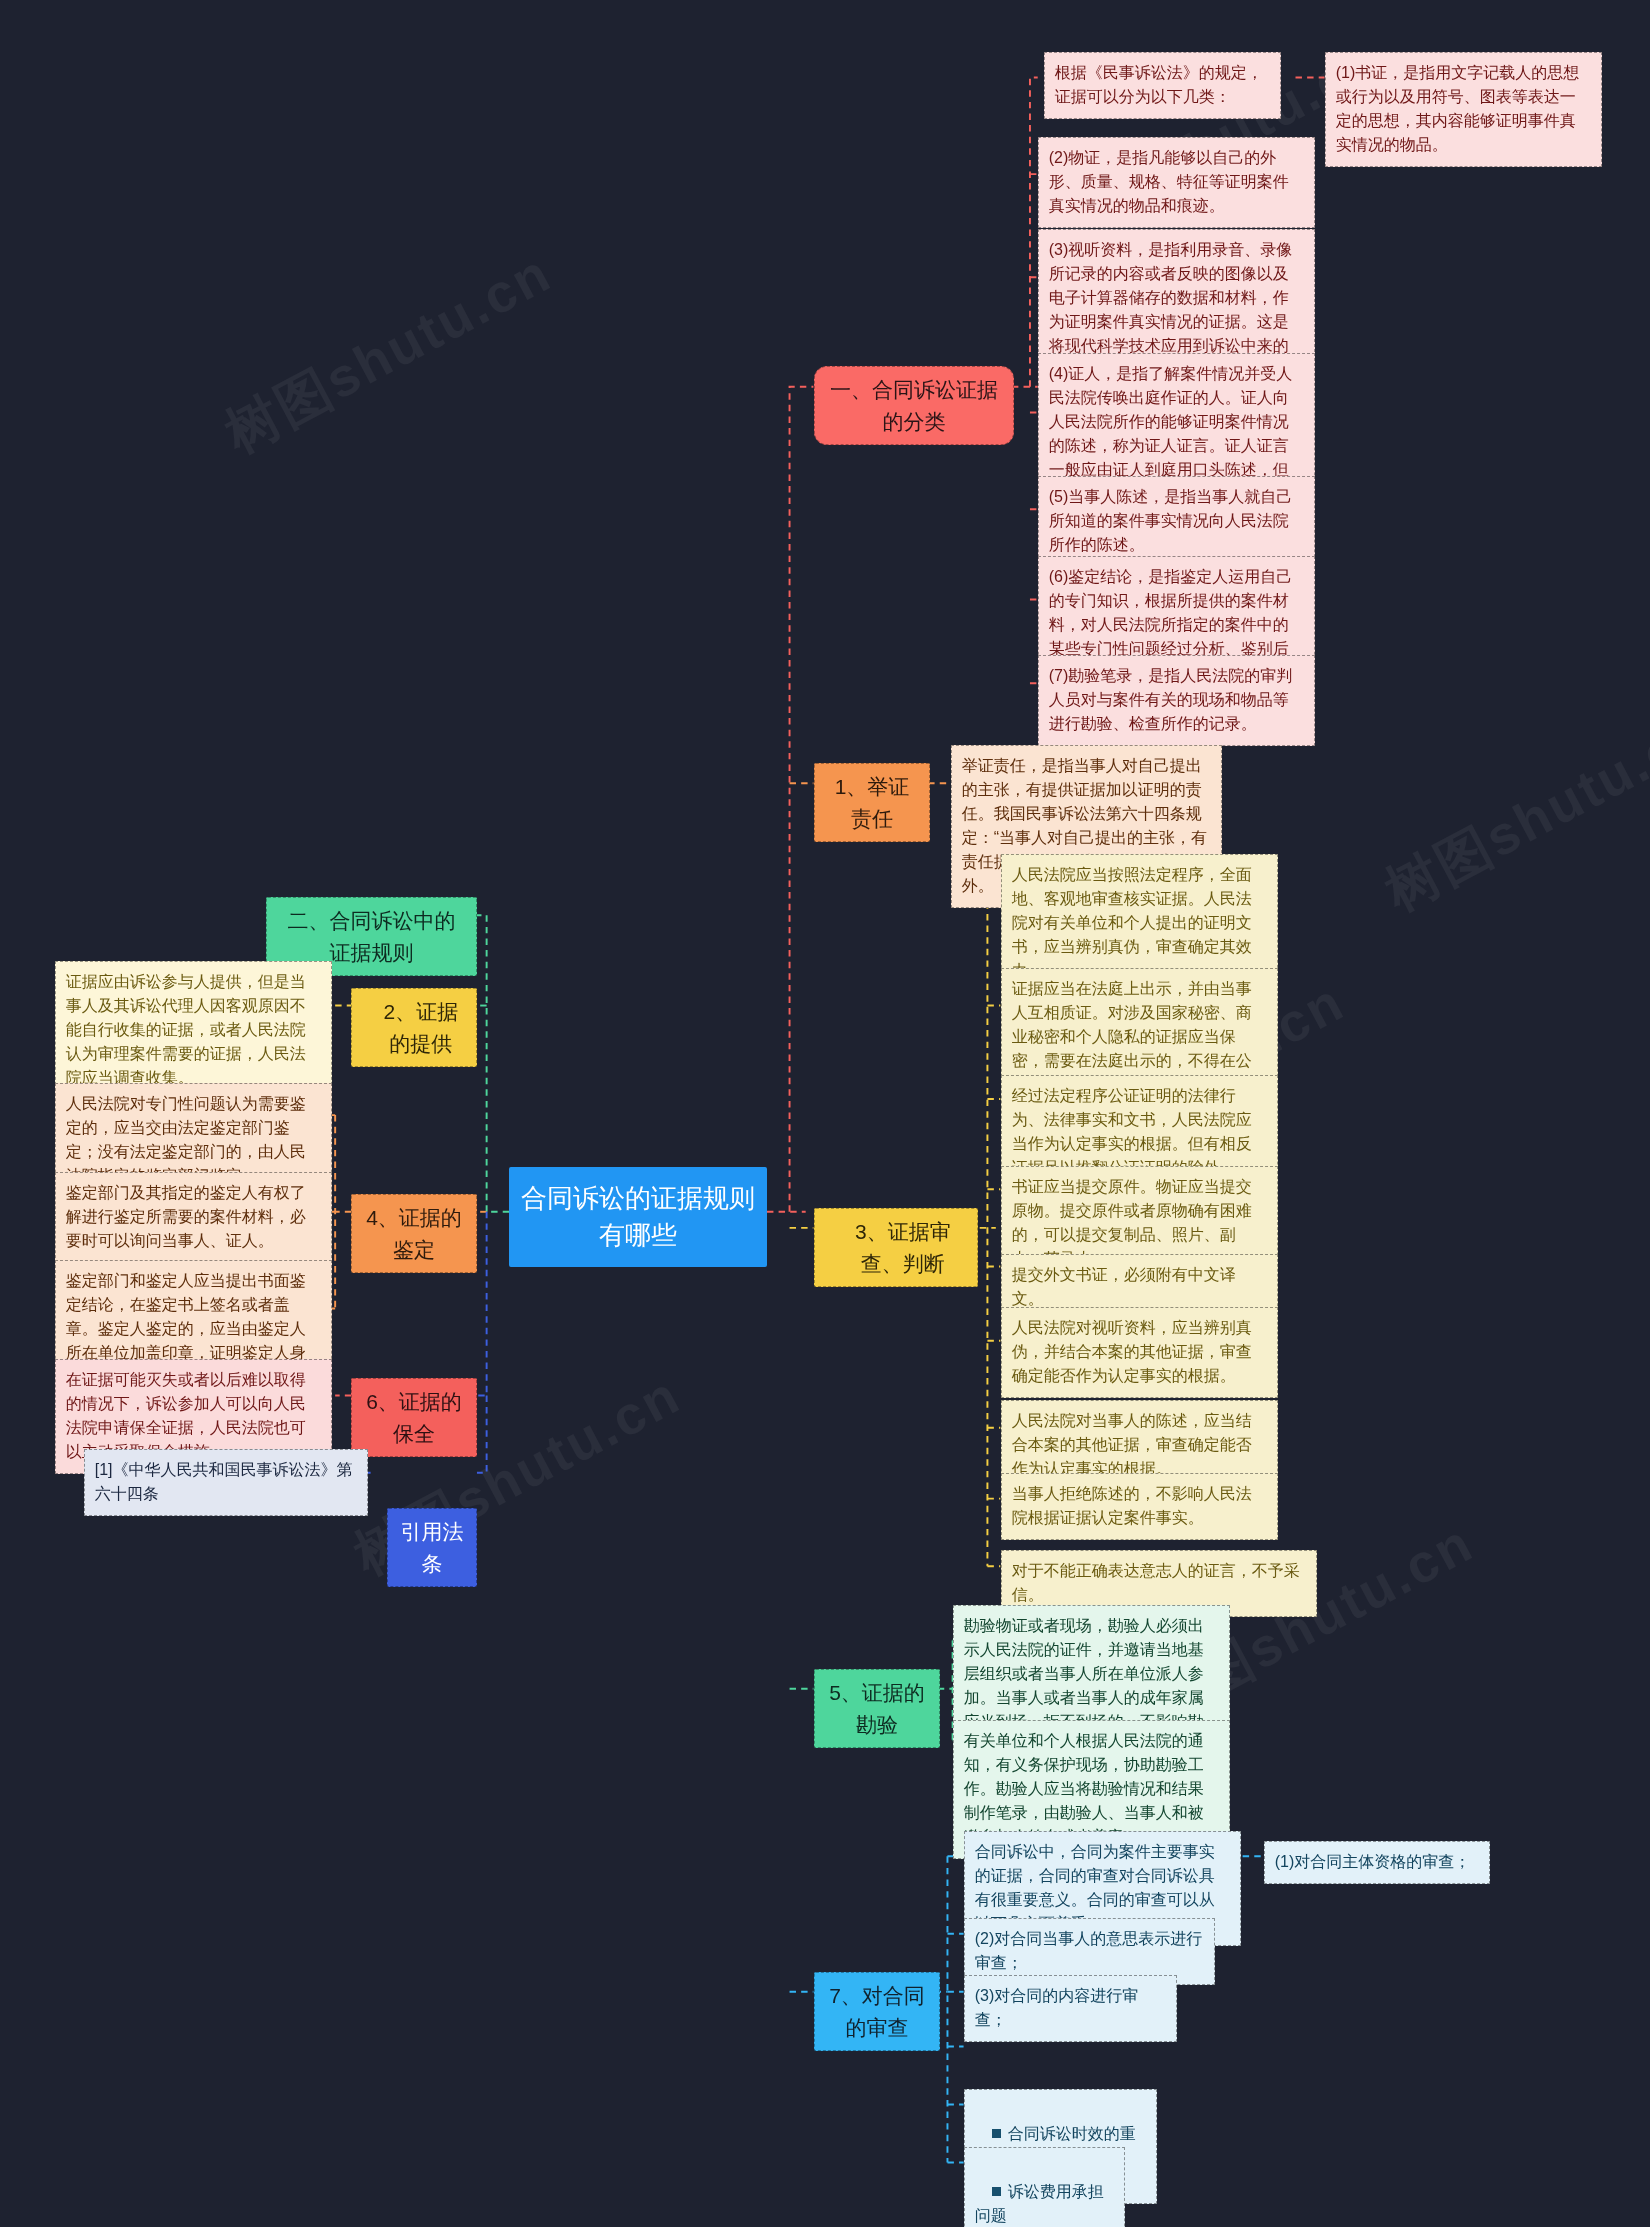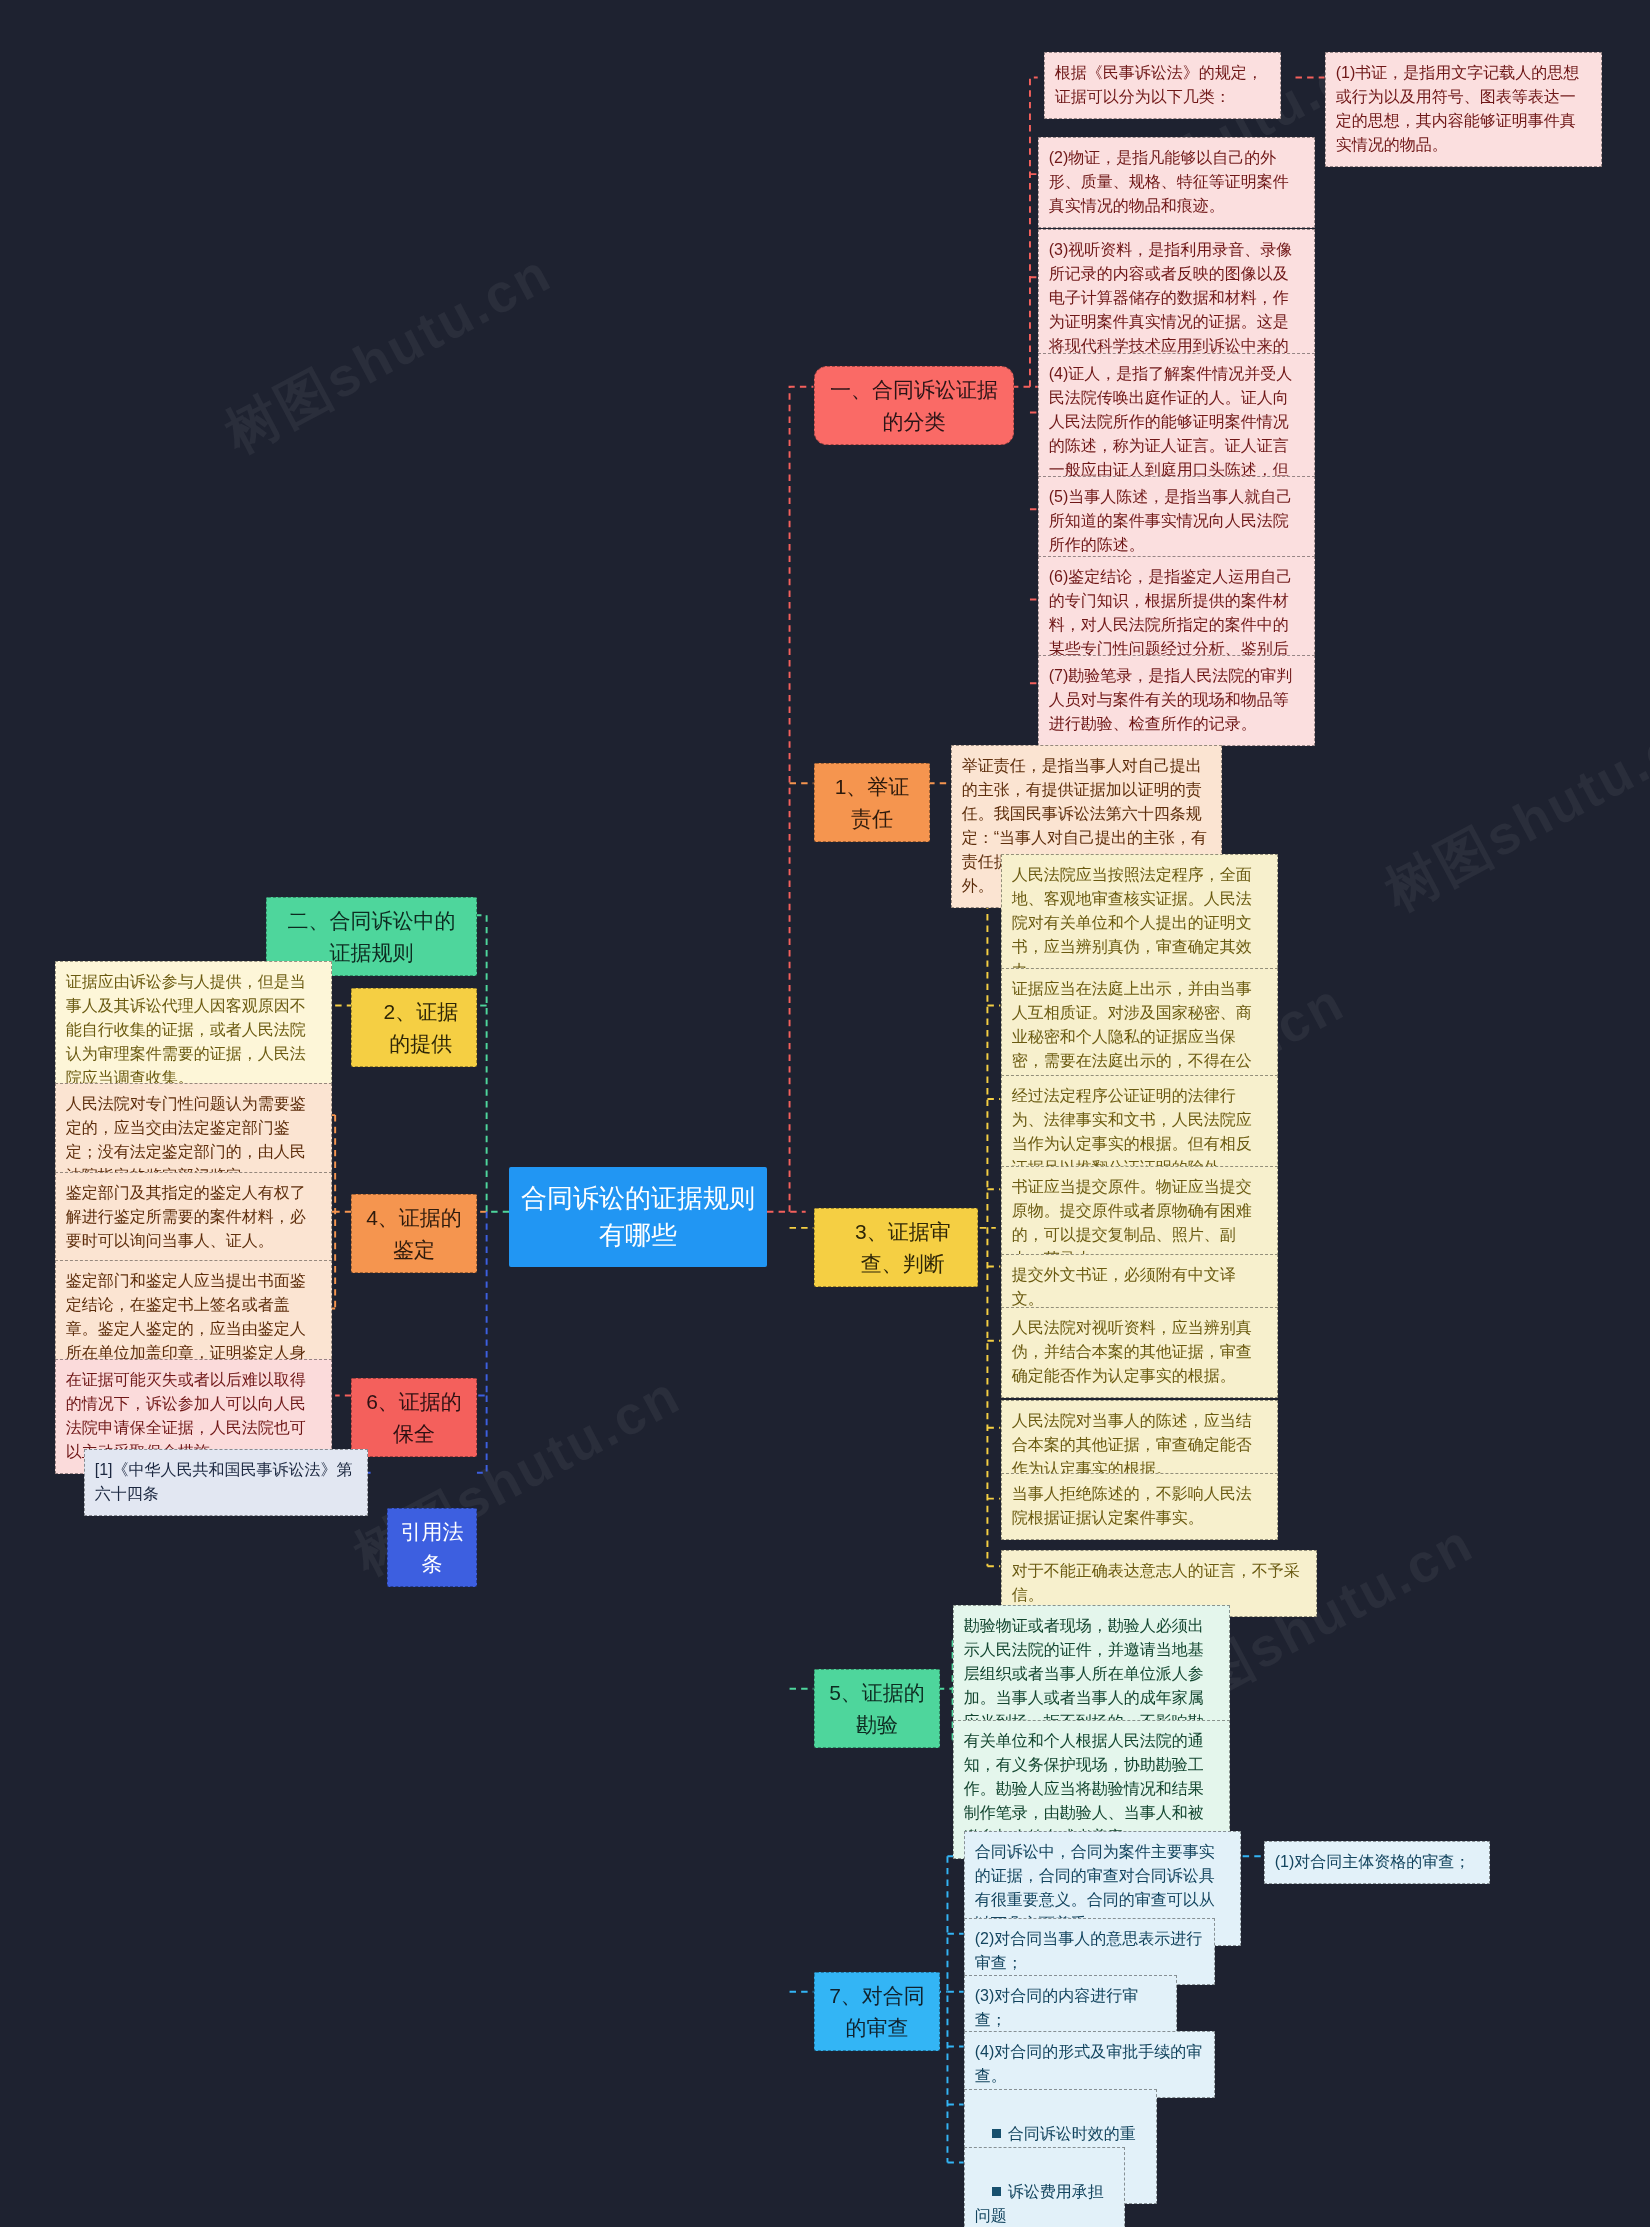--- a/index.html
+++ b/index.html
@@ -173,21 +173,20 @@
 
   <div class="node chip chip-mint" style="left:814px;top:1669px;width:126px;">5、证据的勘验</div>
   <div class="node card c-mintl" style="left:953px;top:1605px;width:277px;">勘验物证或者现场，勘验人必须出示人民法院的证件，并邀请当地基层组织或者当事人所在单位派人参加。当事人或者当事人的成年家属应当到场，拒不到场的，不影响勘验的进行。</div>
   <div class="node card c-mintl" style="left:953px;top:1720px;width:277px;">有关单位和个人根据人民法院的通知，有义务保护现场，协助勘验工作。勘验人应当将勘验情况和结果制作笔录，由勘验人、当事人和被邀参加人签名或者盖章。</div>
 
   <div class="node chip chip-cyan" style="left:814px;top:1972px;width:126px;">7、对合同的审查</div>
 
   <div class="node card c-ice" style="left:964px;top:1831px;width:277px;">合同诉讼中，合同为案件主要事实的证据，合同的审查对合同诉讼具有很重要意义。合同的审查可以从以下几方面着手：</div>
   <div class="node card c-ice" style="left:964px;top:1918px;width:251px;">(2)对合同当事人的意思表示进行审查；</div>
   <div class="node card c-ice" style="left:964px;top:1975px;width:213px;">(3)对合同的内容进行审查；</div>
-  <div class="node card c-ice" style="left:964px;top:2031px;width:251px;">(4)对合同的形式及审批手续的审查。</div>
 
   <div class="node card c-ice" style="left:964px;top:2089px;width:193px;">
     <span class="bullet"></span><span>合同诉讼时效的重点问题</span>
   </div>
   <div class="node card c-ice" style="left:964px;top:2147px;width:161px;">
     <span class="bullet"></span><span>诉讼费用承担问题</span>
   </div>
 
   <div class="node card c-ice" style="left:1264px;top:1841px;width:226px;">(1)对合同主体资格的审查；</div>
 

